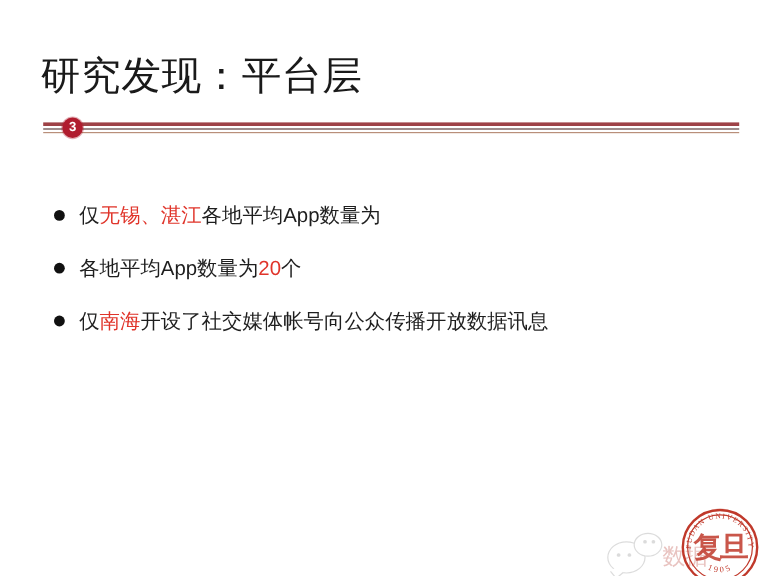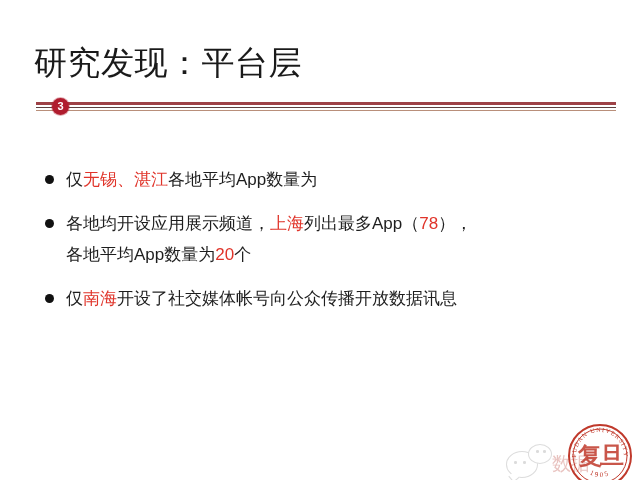--- a/index.html
+++ b/index.html
@@ -227,21 +227,20 @@
 
   <div class="bullet-list">
 
     <div class="bullet-item">
       <span class="marker"></span>
       <div class="bullet-line"><span>仅</span><span class="hl">无锡、湛江</span><span>各地平均App数量为</span></div>
     </div>
 
     <div class="bullet-item">
       <span class="marker"></span>
-      <div class="bullet-line"><span>各地均开设应用展示频道，</span><span class="hl">上海</span><span>列出最多App（</span><span class="hl">78</span><span>），</span></div>
       <div class="bullet-line indent"><span>各地平均App数量为</span><span class="hl">20</span><span>个</span></div>
     </div>
 
 
     <div class="bullet-item">
       <span class="marker"></span>
       <div class="bullet-line"><span>仅</span><span class="hl">南海</span><span>开设了社交媒体帐号向公众传播开放数据讯息</span></div>
     </div>
 
 

